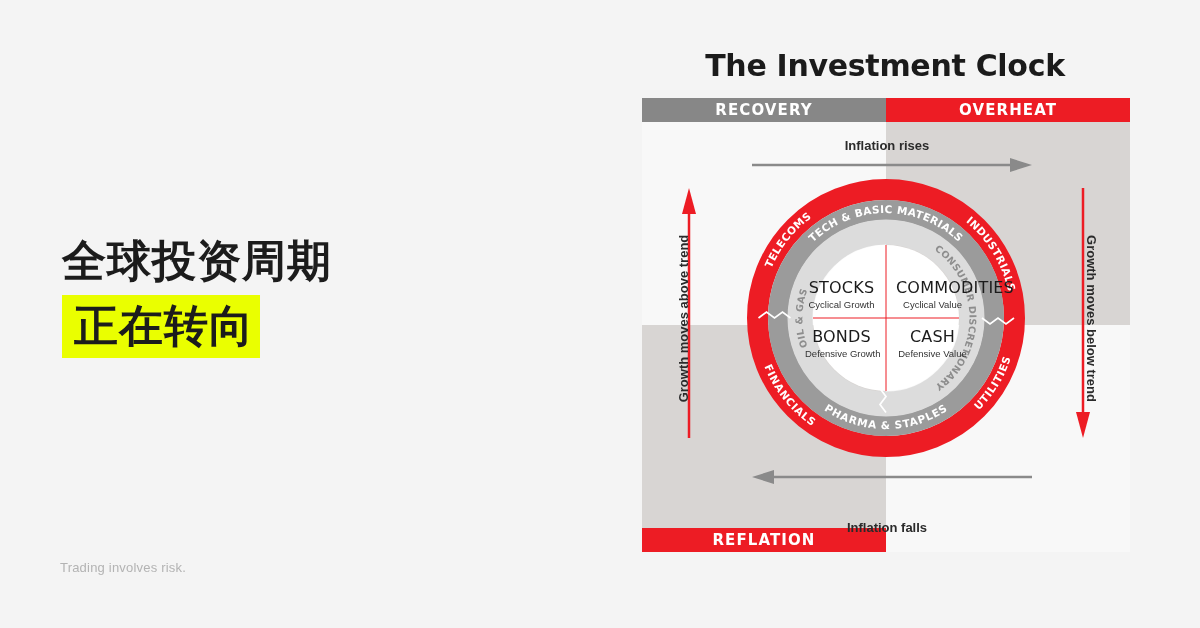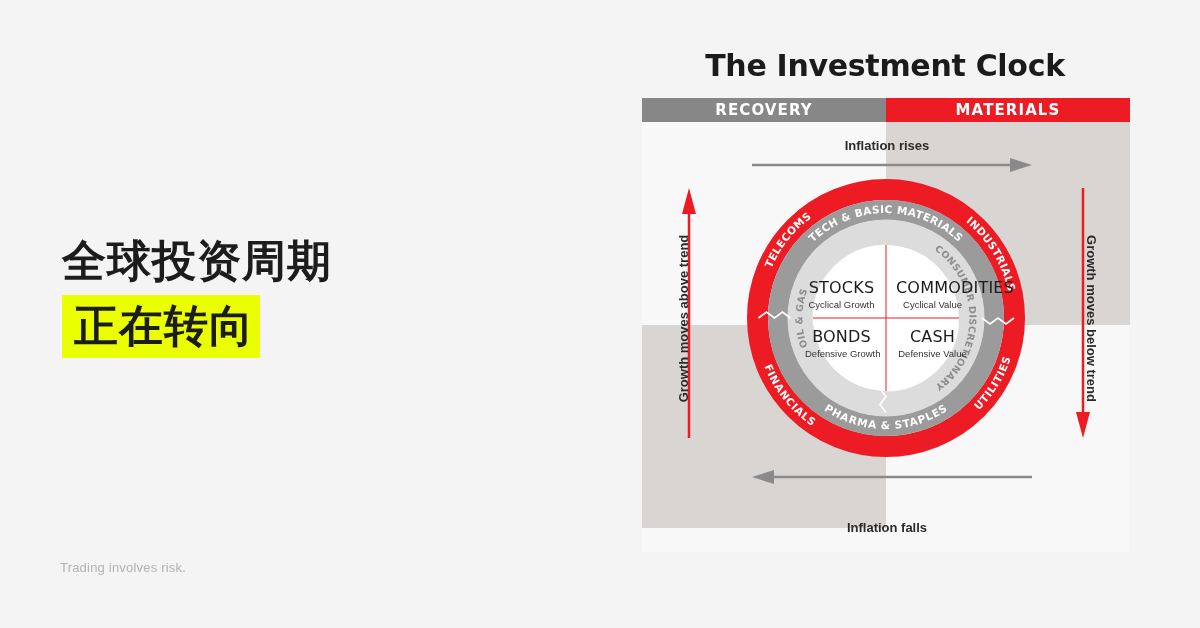--- a/index.html
+++ b/index.html
@@ -144,21 +144,22 @@
   <div id="chart-title">The Investment Clock</div>
 
   <div id="clock-frame">
 
     <div class="quad" id="quad-tl"></div>
     <div class="quad" id="quad-tr"></div>
     <div class="quad" id="quad-bl"></div>
     <div class="quad" id="quad-br"></div>
 
     <div class="phase-bar" id="bar-recovery">RECOVERY</div>
-    <div class="phase-bar" id="bar-overheat">MATERIALS</div>
+    <div class="phase-bar" id="bar-overheat">OVERHEAT</div>
+    <div class="phase-bar" id="bar-reflation">REFLATION</div>
 
     <div id="inflation-rises-label">Inflation rises</div>
     <svg class="h-axis" id="inflation-rises-arrow" viewBox="0 0 280 14">
       <line x1="0" y1="7" x2="258" y2="7" stroke="#8a8a8a" stroke-width="2.5"></line>
       <polygon points="258,0 280,7 258,14" fill="#8a8a8a"></polygon>
     </svg>
 
     <div id="inflation-falls-label">Inflation falls</div>
     <svg class="h-axis" id="inflation-falls-arrow" viewBox="0 0 280 14">
       <line x1="22" y1="7" x2="280" y2="7" stroke="#8a8a8a" stroke-width="2.5"></line>

